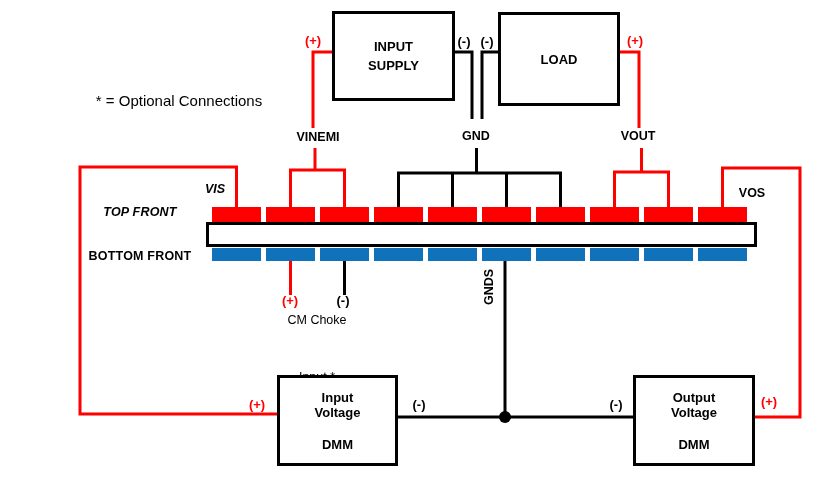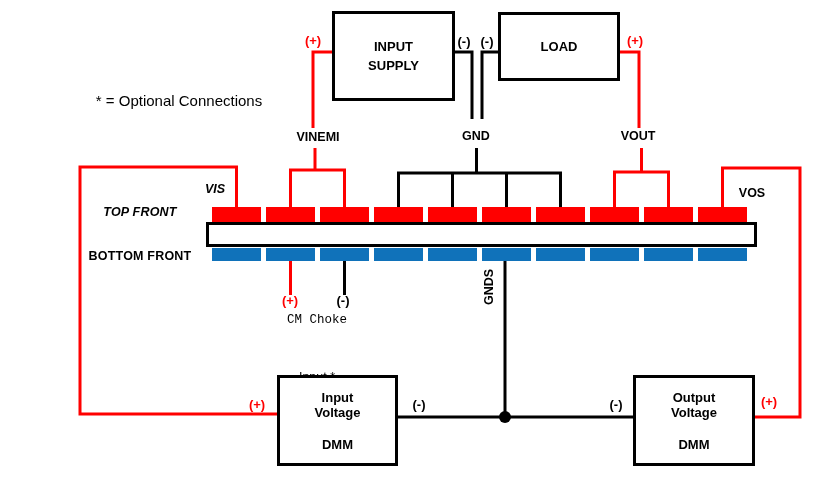--- a/index.html
+++ b/index.html
@@ -88,21 +88,21 @@
     <path class="wire-red" d="M722.5,207 L722.5,168 L800,168 L800,417 L755,417"></path>
     <path class="wire-red" d="M290.5,261 L290.5,295"></path>
   </svg>
 
   <span class="lbl note" style="left:179px; top:100px;">* = Optional Connections</span>
 
   <div class="box" style="left:332px; top:11px; width:123px; height:90px;">
     <span class="bline">INPUT</span>
     <span class="bline">SUPPLY</span>
   </div>
-  <div class="box" style="left:498px; top:12px; width:122px; height:69px;">
+  <div class="box" style="left:498px; top:12px; width:122px; height:94px;">
     <span class="bline">LOAD</span>
   </div>
 
   <span class="lbl pol red" style="left:313px; top:40px;">(+)</span>
   <span class="lbl pol" style="left:464px; top:41px;">(-)</span>
   <span class="lbl pol" style="left:487px; top:41px;">(-)</span>
   <span class="lbl pol red" style="left:635px; top:40px;">(+)</span>
 
   <span class="lbl" style="left:318px; top:137px;">VINEMI</span>
   <span class="lbl" style="left:476px; top:136px;">GND</span>
@@ -135,21 +135,21 @@
       <div class="pad bottom" style="left: 428px; width: 49px;"></div>
       <div class="pad bottom" style="left: 482px; width: 49px;"></div>
       <div class="pad bottom" style="left: 536px; width: 49px;"></div>
       <div class="pad bottom" style="left: 590px; width: 49px;"></div>
       <div class="pad bottom" style="left: 644px; width: 49px;"></div>
       <div class="pad bottom" style="left: 698px; width: 49px;"></div>
     </div>
 
   <span class="lbl pol red" style="left:290px; top:300px;">(+)</span>
   <span class="lbl pol" style="left:343px; top:300px;">(-)</span>
-  <span class="lbl small" style="left:317px; top:320px;font-family:Liberation Mono, monospace;">CM Choke</span>
+  <span class="lbl small" style="left:317px; top:320px;">CM Choke</span>
   <span class="lbl small" style="left:317px; top:341px;margin-top:36px;">Input *</span>
 
   <div class="box" style="left:277px; top:375px; width:121px; height:91px;">
     <span class="bline-dmm">Input</span>
     <span class="bline-dmm">Voltage</span>
     <span class="bline-dmm dmm-gap">DMM</span>
   </div>
   <div class="box" style="left:633px; top:375px; width:122px; height:91px;">
     <span class="bline-dmm">Output</span>
     <span class="bline-dmm">Voltage</span>

